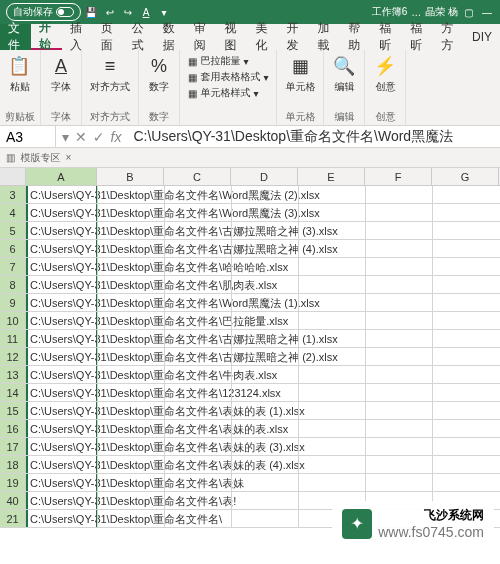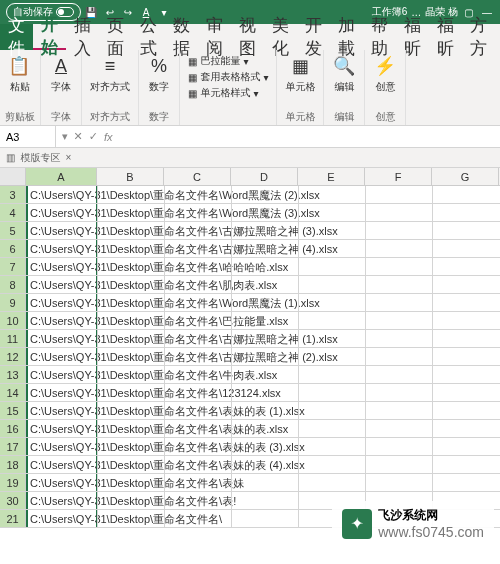--- a/index.html
+++ b/index.html
@@ -3,52 +3,52 @@
 <meta charset="utf-8">
 <style>
   * { box-sizing: border-box; margin: 0; padding: 0; font-family: "Microsoft YaHei", sans-serif; }
   body { width: 500px; height: 564px; background: #fff; font-size: 11px; overflow: hidden; position: relative; }
   .titlebar { background: #2a7a4f; color: #fff; height: 24px; display: flex; align-items: center; padding: 0 6px; font-size: 10px; gap: 4px; }
   .titlebar .auto-save { border: 1px solid #fff; border-radius: 10px; padding: 1px 6px; display: flex; align-items: center; gap: 3px; }
   .titlebar .toggle { width: 18px; height: 10px; border: 1px solid #fff; border-radius: 5px; position: relative; }
   .titlebar .toggle::after { content: ""; width: 6px; height: 6px; background: #fff; border-radius: 50%; position: absolute; left: 1px; top: 1px; }
   .titlebar .ticon { width: 14px; height: 14px; display: inline-flex; align-items: center; justify-content: center; }
   .titlebar .spacer { flex: 1; }
-  .tabs { background: #f3f2f1; height: 26px; display: flex; align-items: center; font-size: 17px; }
+  .tabs { background: #f3f2f1; height: 26px; display: flex; align-items: center; font-size: 12px; }
   .tab { padding: 0 8px; height: 100%; display: flex; align-items: center; color: #333; cursor: pointer; }
   .tab.file { background: #217346; color: #fff; }
   .tab.active { border-bottom: 2px solid #be185d; color: #217346; font-weight: 600; }
   .ribbon { background: #f3f2f1; height: 76px; display: flex; border-bottom: 1px solid #d4d4d4; }
   .rgroup { border-right: 1px solid #e0e0e0; padding: 4px 8px 14px; display: flex; flex-direction: column; justify-content: space-between; align-items: center; position: relative; }
   .rgroup .glabel { font-size: 10px; color: #666; position: absolute; bottom: 1px; left: 0; right: 0; text-align: center; }
   .rgroup .bigbtn { display: flex; flex-direction: column; align-items: center; gap: 2px; font-size: 10px; color: #333; }
   .rgroup .bigicon { width: 24px; height: 24px; display: flex; align-items: center; justify-content: center; font-size: 18px; }
   .rgroup .row-items { display: flex; flex-direction: column; gap: 2px; font-size: 10px; color: #333; }
   .rgroup .row-items div { display: flex; align-items: center; gap: 3px; }
-  .cell-ref-bar { height: 22px; display: flex; align-items: center; border-bottom: 1px solid #d4d4d4; font-size: 11px; }
+  .cell-ref-bar { height: 22px; display: flex; align-items: center; border-bottom: 1px solid #d4d4d4; font-size: 14px; }
   .name-box { width: 56px; border-right: 1px solid #d4d4d4; padding: 0 6px; height: 100%; display: flex; align-items: center; background: #fff; }
   .fx-btns { display: flex; align-items: center; gap: 6px; padding: 0 6px; color: #888; }
   .formula-in { flex: 1; padding: 0 6px; height: 100%; display: flex; align-items: center; color: #333; }
   .mode-bar { height: 20px; background: #f3f2f1; border-bottom: 1px solid #d4d4d4; display: flex; align-items: center; padding: 0 6px; font-size: 10px; color: #666; gap: 5px; }
   .grid-wrap { position: relative; }
   .col-headers { display: flex; height: 18px; background: #f3f2f1; border-bottom: 1px solid #ccc; }
   .corner { width: 26px; border-right: 1px solid #ccc; background: #e7e7e7; }
   .col-h { border-right: 1px solid #ccc; text-align: center; font-size: 11px; color: #333; line-height: 18px; }
   .col-h.A { width: 71px; background: #c5e0b4; }
   .col-h.B,.col-h.C,.col-h.D,.col-h.E,.col-h.F,.col-h.G { width: 67px; }
   .rows { }
   .row { display: flex; height: 18px; border-bottom: 1px solid #d4d4d4; }
   .row-h { width: 26px; background: #c5e0b4; border-right: 1px solid #ccc; text-align: center; font-size: 11px; line-height: 18px; color: #333; }
   .cell-a { width: 71px; border-right: 1px solid #217346; position: relative; }
   .cell-rest { flex: 1; padding: 0 2px; font-size: 11px; color: #333; white-space: nowrap; overflow: hidden; line-height: 18px; }
   .cell-a-content { position: absolute; left: 2px; top: 0; white-space: nowrap; font-size: 11px; line-height: 18px; color: #333; }
   .sel-border-left { border-left: 2px solid #217346; }
   .watermark { position: absolute; right: 6px; bottom: 18px; background: rgba(255,255,255,0.92); padding: 6px 10px; display: flex; align-items: center; gap: 6px; font-size: 12px; }
   .watermark .logo { width: 30px; height: 30px; background: #2a7a4f; border-radius: 4px; display: flex; align-items: center; justify-content: center; color: #fff; font-size: 16px; }
-  .watermark .txt { display: flex; flex-direction: column; }
+  .watermark .txt { display: flex; flex-direction: column; text-align: right; }
   .watermark .url { font-size: 14px; color: #777; }
   .grid-lines { position: absolute; top: 18px; left: 26px; right: 0; bottom: 0; pointer-events: none; }
   .vline { position: absolute; top: 0; bottom: 0; width: 1px; background: #d4d4d4; }
 </style>
 </head>
 <body>
 
 <div class="titlebar">
   <div class="auto-save">
     <span>自动保存</span>
@@ -152,20 +152,23 @@
 <div class="cell-ref-bar">
   <div class="name-box">
       <span>A3</span>
     </div>
   <div class="fx-btns">
     <span>▾</span>
     <span>✕</span>
     <span>✓</span>
     <i>fx</i>
   </div>
+  <div class="formula-in">
+      <span>C:\Users\QY-31\Desktop\重命名文件名\Word黑魔法</span>
+    </div>
 </div>
 
 <div class="mode-bar">
   <span>▥</span>
   <span>模版专区</span>
   <span>×</span>
 </div>
 
 <div class="grid-wrap">
   <div class="col-headers">
@@ -294,21 +297,21 @@
         <div class="cell-rest"></div>
       </div>
       <div class="row">
         <div class="row-h">19</div>
         <div class="cell-a sel-border-left">
           <div class="cell-a-content">C:\Users\QY-31\Desktop\重命名文件名\表妹</div>
         </div>
         <div class="cell-rest"></div>
       </div>
       <div class="row">
-        <div class="row-h">30</div>
+        <div class="row-h">40</div>
         <div class="cell-a sel-border-left">
           <div class="cell-a-content">C:\Users\QY-31\Desktop\重命名文件名\表!</div>
         </div>
         <div class="cell-rest"></div>
       </div>
       <div class="row">
         <div class="row-h">21</div>
         <div class="cell-a sel-border-left">
           <div class="cell-a-content">C:\Users\QY-31\Desktop\重命名文件名\</div>
         </div>

